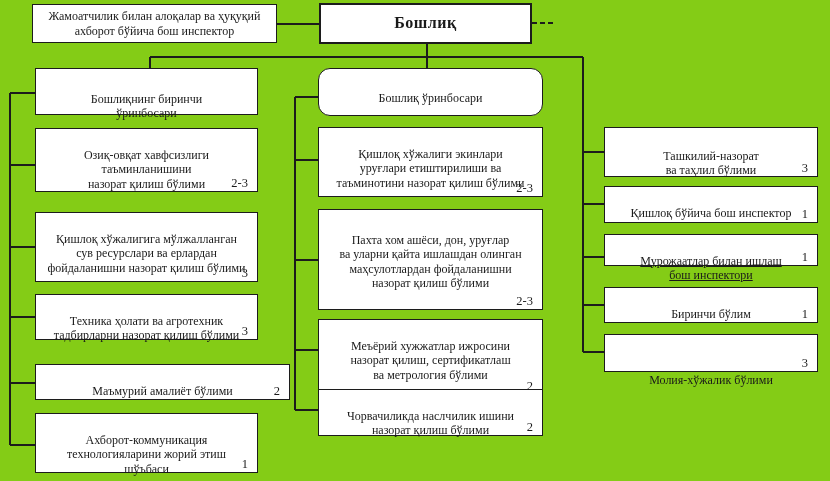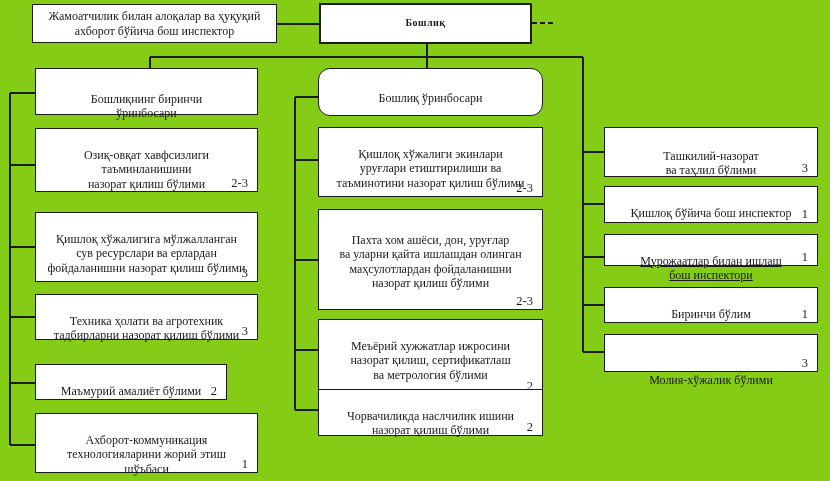--- a/index.html
+++ b/index.html
@@ -25,30 +25,30 @@
   }
   .label{white-space:pre-line;display:block;padding:0 4px;}
   .count{
     position:absolute;
     right:9px;bottom:1px;
     font-size:12.5px;
     white-space:nowrap;
   }
   
   .adv-left{left:32px;top:4px;width:245px;height:39px;display:flex;align-items:center;justify-content:center;padding-top:0;}
-  .chief{left:319px;top:3px;width:213px;height:41px;border-width:2.4px;display:flex;align-items:center;justify-content:center;font-weight:bold;font-size:10px;letter-spacing:.5px;padding-top:0;}
+  .chief{left:319px;top:3px;width:213px;height:41px;border-width:2.4px;display:flex;align-items:center;justify-content:center;font-weight:bold;font-size:16px;letter-spacing:.5px;padding-top:0;}
   .adv-right{left:553px;top:5px;width:230px;height:37px;border:1.6px dashed #1c1c1c;display:flex;align-items:center;justify-content:center;padding-top:0;}
   
   .hdr-left{left:35px;top:68px;width:223px;height:47px;padding-top:8px;}
   .hdr-mid{left:318px;top:68px;width:225px;height:48px;padding-top:7px;border-radius:12px;}
   
   .l0{left:35px;top:128px;width:223px;height:64px;}
   .l1{left:35px;top:212px;width:223px;height:70px;}
   .l2{left:35px;top:294px;width:223px;height:46px;}
-  .l3{left:35px;top:364px;width:192px;height:36px;}
+  .l3{left:35px;top:364px;width:255px;height:36px;}
   .l4{left:35px;top:413px;width:223px;height:60px;}
   
   .m0{left:318px;top:127px;width:225px;height:70px;}
   .m1{left:318px;top:209px;width:225px;height:101px;padding-top:8px;}
   .m2{left:318px;top:319px;width:225px;height:76px;}
   .m3{left:318px;top:389px;width:225px;height:47px;}
   
   .r0{left:604px;top:127px;width:214px;height:50px;padding-top:6px;}
   .r1{left:604px;top:186px;width:214px;height:37px;}
   .r2{left:604px;top:234px;width:214px;height:32px;text-decoration:underline;}

